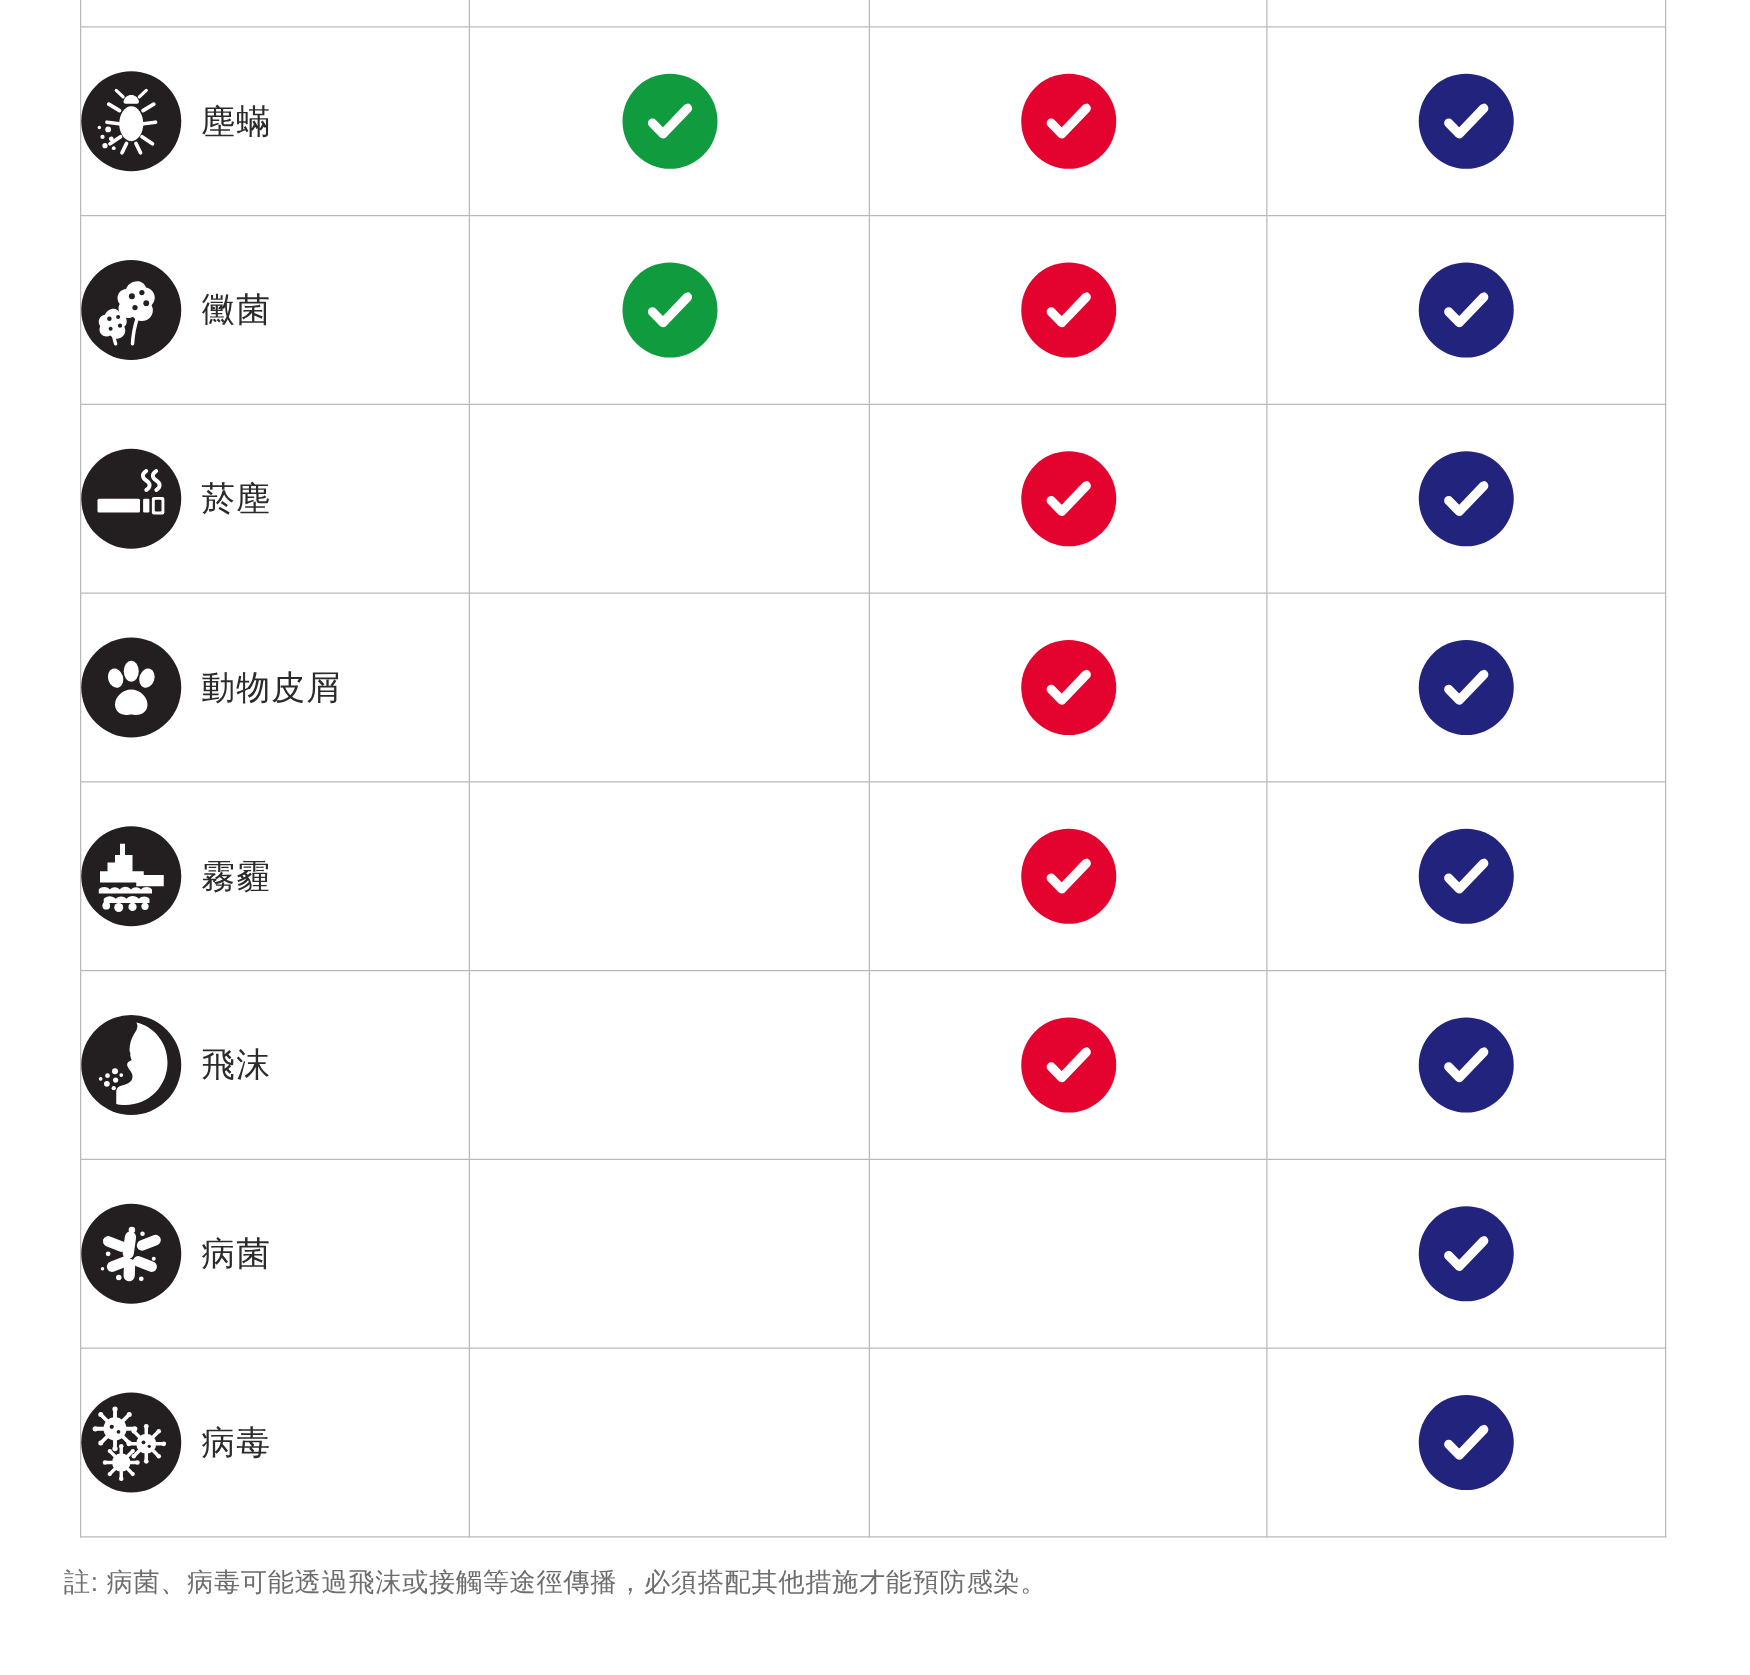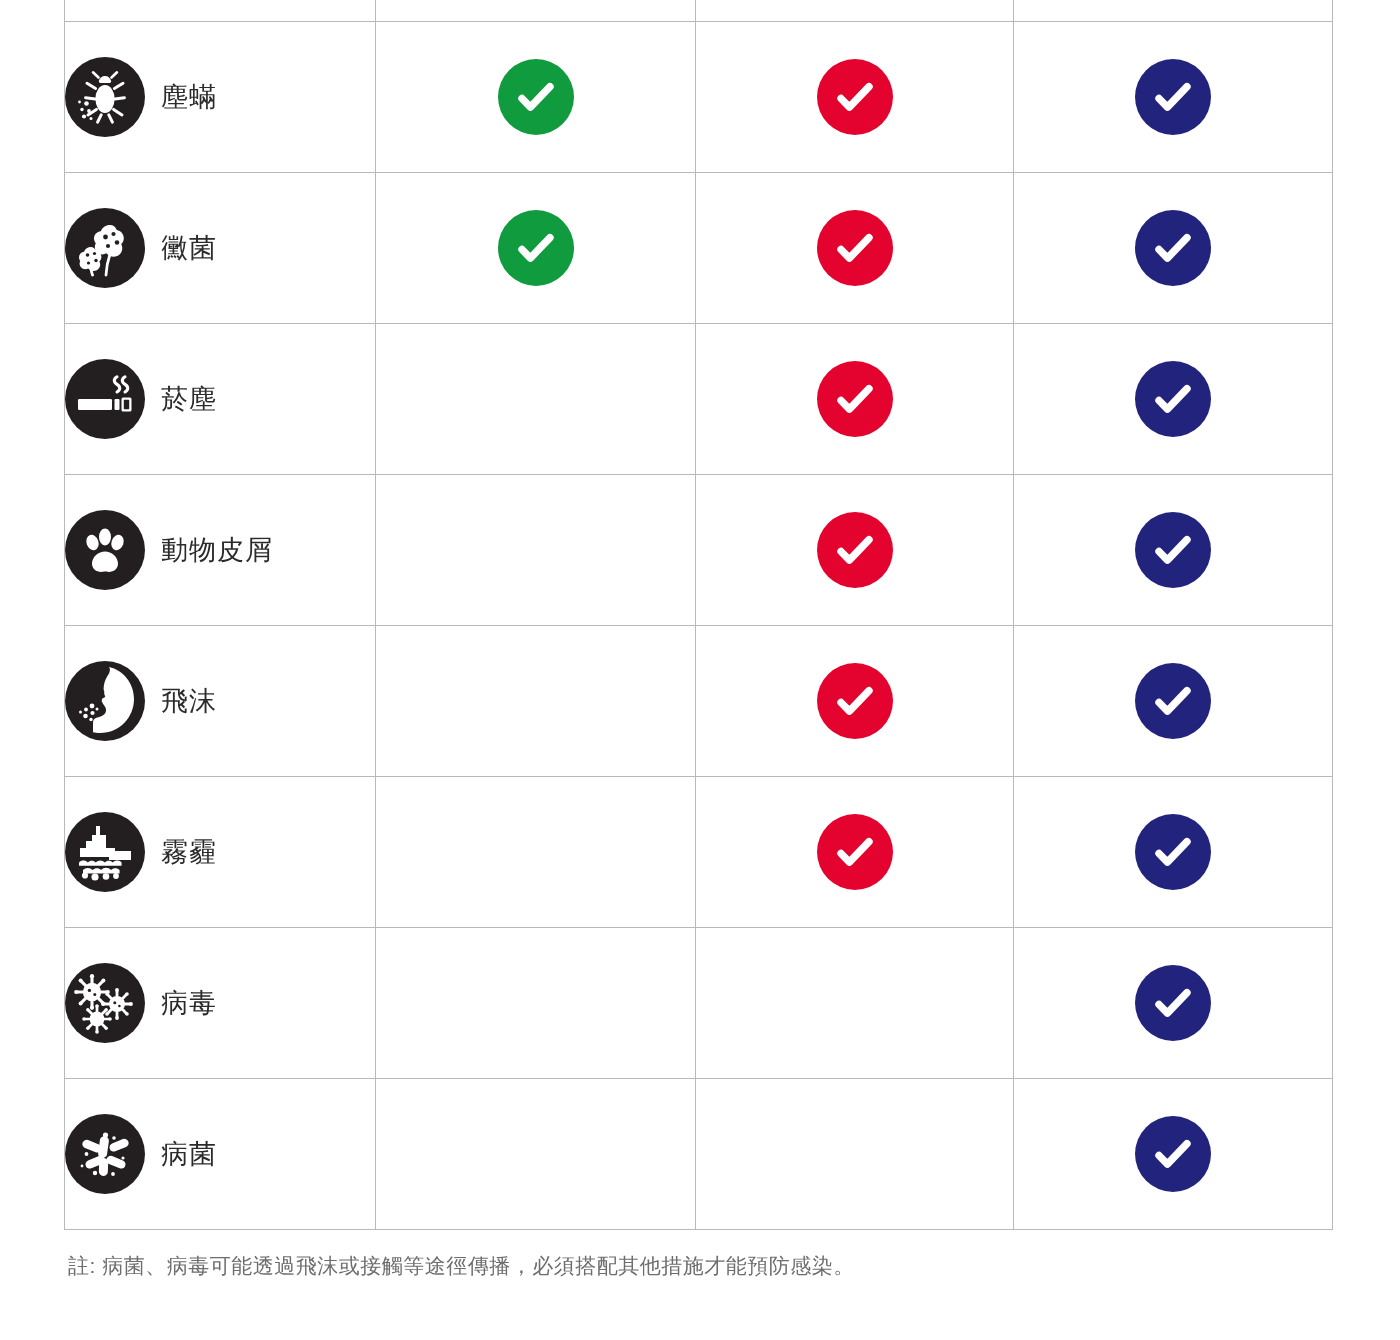--- a/index.html
+++ b/index.html
@@ -68,21 +68,21 @@
     display:inline-flex;align-items:center;justify-content:center;
   }
   .check svg{width:46px;height:46px;display:block;}
   .check.green{background:#0f9b3e;}
   .check.red  {background:#e3032e;}
   .check.navy {background:#22237d;}
 
   
   #footnote{
     position:absolute;
-    left:68px; top:1252px;
+    left:51px; top:1252px;
     font-size:21px;
     color:#6d6d6d;
     letter-spacing:0.5px;
     white-space:nowrap;
   }
 </style>
 </head>
 <body>
 
 <table id="comparison-table">
@@ -276,20 +276,62 @@
   </svg>
             </span>
           </div>
         </td>
       </tr>
       <tr>
         <td class="label-cell">
           <div class="label-wrap">
             <span class="agent-icon">
               <svg viewBox="0 0 80 80" xmlns="http://www.w3.org/2000/svg">
+    <g fill="#ffffff">
+      <path d="M31 14h4v9h6v13h9v9H15v-9h6V29h6v-6h4z"></path>
+      <rect x="44" y="39" width="22" height="9"></rect>
+      <path d="M14 50.5c2.4-2.6 6.4-2.6 8.8 0 2.2-2.2 5.8-2.2 8 0 2.4-2.8 6.6-2.8 9 0 2.2-2.2 5.8-2.2 8 0 2.4-2.6 6.4-2.6 8.8 0v3.2H14z"></path>
+      <path d="M18 58c2.6-2.8 7-2.8 9.6 0 2.4-2.4 6.2-2.4 8.6 0 2.6-3 7.2-3 9.8 0 2.4-2.4 6.2-2.4 8.6 0v3.4H18z"></path>
+      <circle cx="20" cy="63.5" r="3.1"></circle>
+                  <circle cx="30" cy="65" r="3.6"></circle>
+      <circle cx="41" cy="64.5" r="3.3"></circle>
+                  <circle cx="51" cy="64" r="2.9"></circle>
+    </g>
+  </svg>
+            </span>
+            <span class="agent-label">霧霾</span>
+          </div>
+        </td>
+        <td class="check-cell">
+          <div class="check-wrap"></div>
+        </td>
+        <td class="check-cell">
+          <div class="check-wrap">
+            <span class="check red">
+              <svg viewBox="0 0 46 46" xmlns="http://www.w3.org/2000/svg">
+    <path d="M9 24.5l8.4 8.6L37 12.6" stroke="#ffffff" stroke-width="7.4" stroke-linecap="round" stroke-linejoin="round" fill="none"></path>
+  </svg>
+            </span>
+          </div>
+        </td>
+        <td class="check-cell">
+          <div class="check-wrap">
+            <span class="check navy">
+              <svg viewBox="0 0 46 46" xmlns="http://www.w3.org/2000/svg">
+    <path d="M9 24.5l8.4 8.6L37 12.6" stroke="#ffffff" stroke-width="7.4" stroke-linecap="round" stroke-linejoin="round" fill="none"></path>
+  </svg>
+            </span>
+          </div>
+        </td>
+      </tr>
+      <tr>
+        <td class="label-cell">
+          <div class="label-wrap">
+            <span class="agent-icon">
+              <svg viewBox="0 0 80 80" xmlns="http://www.w3.org/2000/svg">
     <g>
       <path d="M40 4a36 36 0 1 1 0 72 36 36 0 0 1 0-72z" fill="#231f20"></path>
       <path d="M44 6c14 3 25 16 25 32 0 18-14 34-34 34-3 0-5-.3-7-.8V62c0-4 2-5 6-6 5-1.5 7-3.5 7-7 0-2-1-3.5-2.5-5.5-1.4-2-2.2-3.4-1.6-5 .5-1.3 2-1.8 3.4-2.4-1.4-4-2-7-1.5-11 .6-5 2.8-9 5.2-12.6C45.5 9 45 7.5 44 6z" fill="#ffffff"></path>
       <circle cx="37.5" cy="31" r="1.9" fill="#231f20"></circle>
       <g fill="#ffffff">
         <circle cx="27" cy="45" r="2.4"></circle>
                     <circle cx="21" cy="48.5" r="1.9"></circle>
         <circle cx="27.5" cy="52" r="2.1"></circle>
                     <circle cx="20.5" cy="55" r="2.3"></circle>
         <circle cx="26" cy="58.5" r="1.7"></circle>
@@ -323,45 +365,44 @@
             </span>
           </div>
         </td>
       </tr>
       <tr>
         <td class="label-cell">
           <div class="label-wrap">
             <span class="agent-icon">
               <svg viewBox="0 0 80 80" xmlns="http://www.w3.org/2000/svg">
     <g fill="#ffffff">
-      <path d="M31 14h4v9h6v13h9v9H15v-9h6V29h6v-6h4z"></path>
-      <rect x="44" y="39" width="22" height="9"></rect>
-      <path d="M14 50.5c2.4-2.6 6.4-2.6 8.8 0 2.2-2.2 5.8-2.2 8 0 2.4-2.8 6.6-2.8 9 0 2.2-2.2 5.8-2.2 8 0 2.4-2.6 6.4-2.6 8.8 0v3.2H14z"></path>
-      <path d="M18 58c2.6-2.8 7-2.8 9.6 0 2.4-2.4 6.2-2.4 8.6 0 2.6-3 7.2-3 9.8 0 2.4-2.4 6.2-2.4 8.6 0v3.4H18z"></path>
-      <circle cx="20" cy="63.5" r="3.1"></circle>
-                  <circle cx="30" cy="65" r="3.6"></circle>
-      <circle cx="41" cy="64.5" r="3.3"></circle>
-                  <circle cx="51" cy="64" r="2.9"></circle>
-    </g>
-  </svg>
-            </span>
-            <span class="agent-label">霧霾</span>
-          </div>
-        </td>
-        <td class="check-cell">
-          <div class="check-wrap"></div>
-        </td>
-        <td class="check-cell">
-          <div class="check-wrap">
-            <span class="check red">
-              <svg viewBox="0 0 46 46" xmlns="http://www.w3.org/2000/svg">
-    <path d="M9 24.5l8.4 8.6L37 12.6" stroke="#ffffff" stroke-width="7.4" stroke-linecap="round" stroke-linejoin="round" fill="none"></path>
-  </svg>
-            </span>
-          </div>
+      <rect x="17" y="28" width="20" height="8.4" rx="4.2" transform="rotate(22 27 32)"></rect>
+      <rect x="34" y="22" width="9" height="22" rx="4.5" transform="rotate(8 38 33)"></rect>
+      <rect x="44" y="27" width="20" height="8.4" rx="4.2" transform="rotate(-22 54 31)"></rect>
+      <rect x="20" y="44" width="20" height="8.4" rx="4.2" transform="rotate(-22 30 48)"></rect>
+      <rect x="41" y="44" width="20" height="8.4" rx="4.2" transform="rotate(22 51 48)"></rect>
+      <rect x="34" y="44" width="9" height="18" rx="4.5" transform="rotate(2 38 53)"></rect>
+      <circle cx="40.5" cy="21" r="2.6"></circle>
+                  <circle cx="49" cy="24" r="1.8"></circle>
+      <circle cx="21.5" cy="40" r="1.9"></circle>
+                  <circle cx="30" cy="59" r="2.2"></circle>
+      <circle cx="48" cy="60" r="1.9"></circle>
+                  <circle cx="58" cy="44" r="1.6"></circle>
+      <circle cx="17" cy="52" r="1.4"></circle>
+    </g>
+  </svg>
+            </span>
+            <span class="agent-label">病菌</span>
+          </div>
+        </td>
+        <td class="check-cell">
+          <div class="check-wrap"></div>
+        </td>
+        <td class="check-cell">
+          <div class="check-wrap"></div>
         </td>
         <td class="check-cell">
           <div class="check-wrap">
             <span class="check navy">
               <svg viewBox="0 0 46 46" xmlns="http://www.w3.org/2000/svg">
     <path d="M9 24.5l8.4 8.6L37 12.6" stroke="#ffffff" stroke-width="7.4" stroke-linecap="round" stroke-linejoin="round" fill="none"></path>
   </svg>
             </span>
           </div>
         </td>
@@ -433,57 +474,16 @@
         <td class="check-cell">
           <div class="check-wrap">
             <span class="check navy">
               <svg viewBox="0 0 46 46" xmlns="http://www.w3.org/2000/svg">
     <path d="M9 24.5l8.4 8.6L37 12.6" stroke="#ffffff" stroke-width="7.4" stroke-linecap="round" stroke-linejoin="round" fill="none"></path>
   </svg>
             </span>
           </div>
         </td>
       </tr>
-      <tr>
-        <td class="label-cell">
-          <div class="label-wrap">
-            <span class="agent-icon">
-              <svg viewBox="0 0 80 80" xmlns="http://www.w3.org/2000/svg">
-    <g fill="#ffffff">
-      <rect x="17" y="28" width="20" height="8.4" rx="4.2" transform="rotate(22 27 32)"></rect>
-      <rect x="34" y="22" width="9" height="22" rx="4.5" transform="rotate(8 38 33)"></rect>
-      <rect x="44" y="27" width="20" height="8.4" rx="4.2" transform="rotate(-22 54 31)"></rect>
-      <rect x="20" y="44" width="20" height="8.4" rx="4.2" transform="rotate(-22 30 48)"></rect>
-      <rect x="41" y="44" width="20" height="8.4" rx="4.2" transform="rotate(22 51 48)"></rect>
-      <rect x="34" y="44" width="9" height="18" rx="4.5" transform="rotate(2 38 53)"></rect>
-      <circle cx="40.5" cy="21" r="2.6"></circle>
-                  <circle cx="49" cy="24" r="1.8"></circle>
-      <circle cx="21.5" cy="40" r="1.9"></circle>
-                  <circle cx="30" cy="59" r="2.2"></circle>
-      <circle cx="48" cy="60" r="1.9"></circle>
-                  <circle cx="58" cy="44" r="1.6"></circle>
-      <circle cx="17" cy="52" r="1.4"></circle>
-    </g>
-  </svg>
-            </span>
-            <span class="agent-label">病菌</span>
-          </div>
-        </td>
-        <td class="check-cell">
-          <div class="check-wrap"></div>
-        </td>
-        <td class="check-cell">
-          <div class="check-wrap"></div>
-        </td>
-        <td class="check-cell">
-          <div class="check-wrap">
-            <span class="check navy">
-              <svg viewBox="0 0 46 46" xmlns="http://www.w3.org/2000/svg">
-    <path d="M9 24.5l8.4 8.6L37 12.6" stroke="#ffffff" stroke-width="7.4" stroke-linecap="round" stroke-linejoin="round" fill="none"></path>
-  </svg>
-            </span>
-          </div>
-        </td>
-      </tr>
     </tbody>
 </table>
 
 <div id="footnote">註: 病菌、病毒可能透過飛沫或接觸等途徑傳播，必須搭配其他措施才能預防感染。</div>
 
 </body></html>

